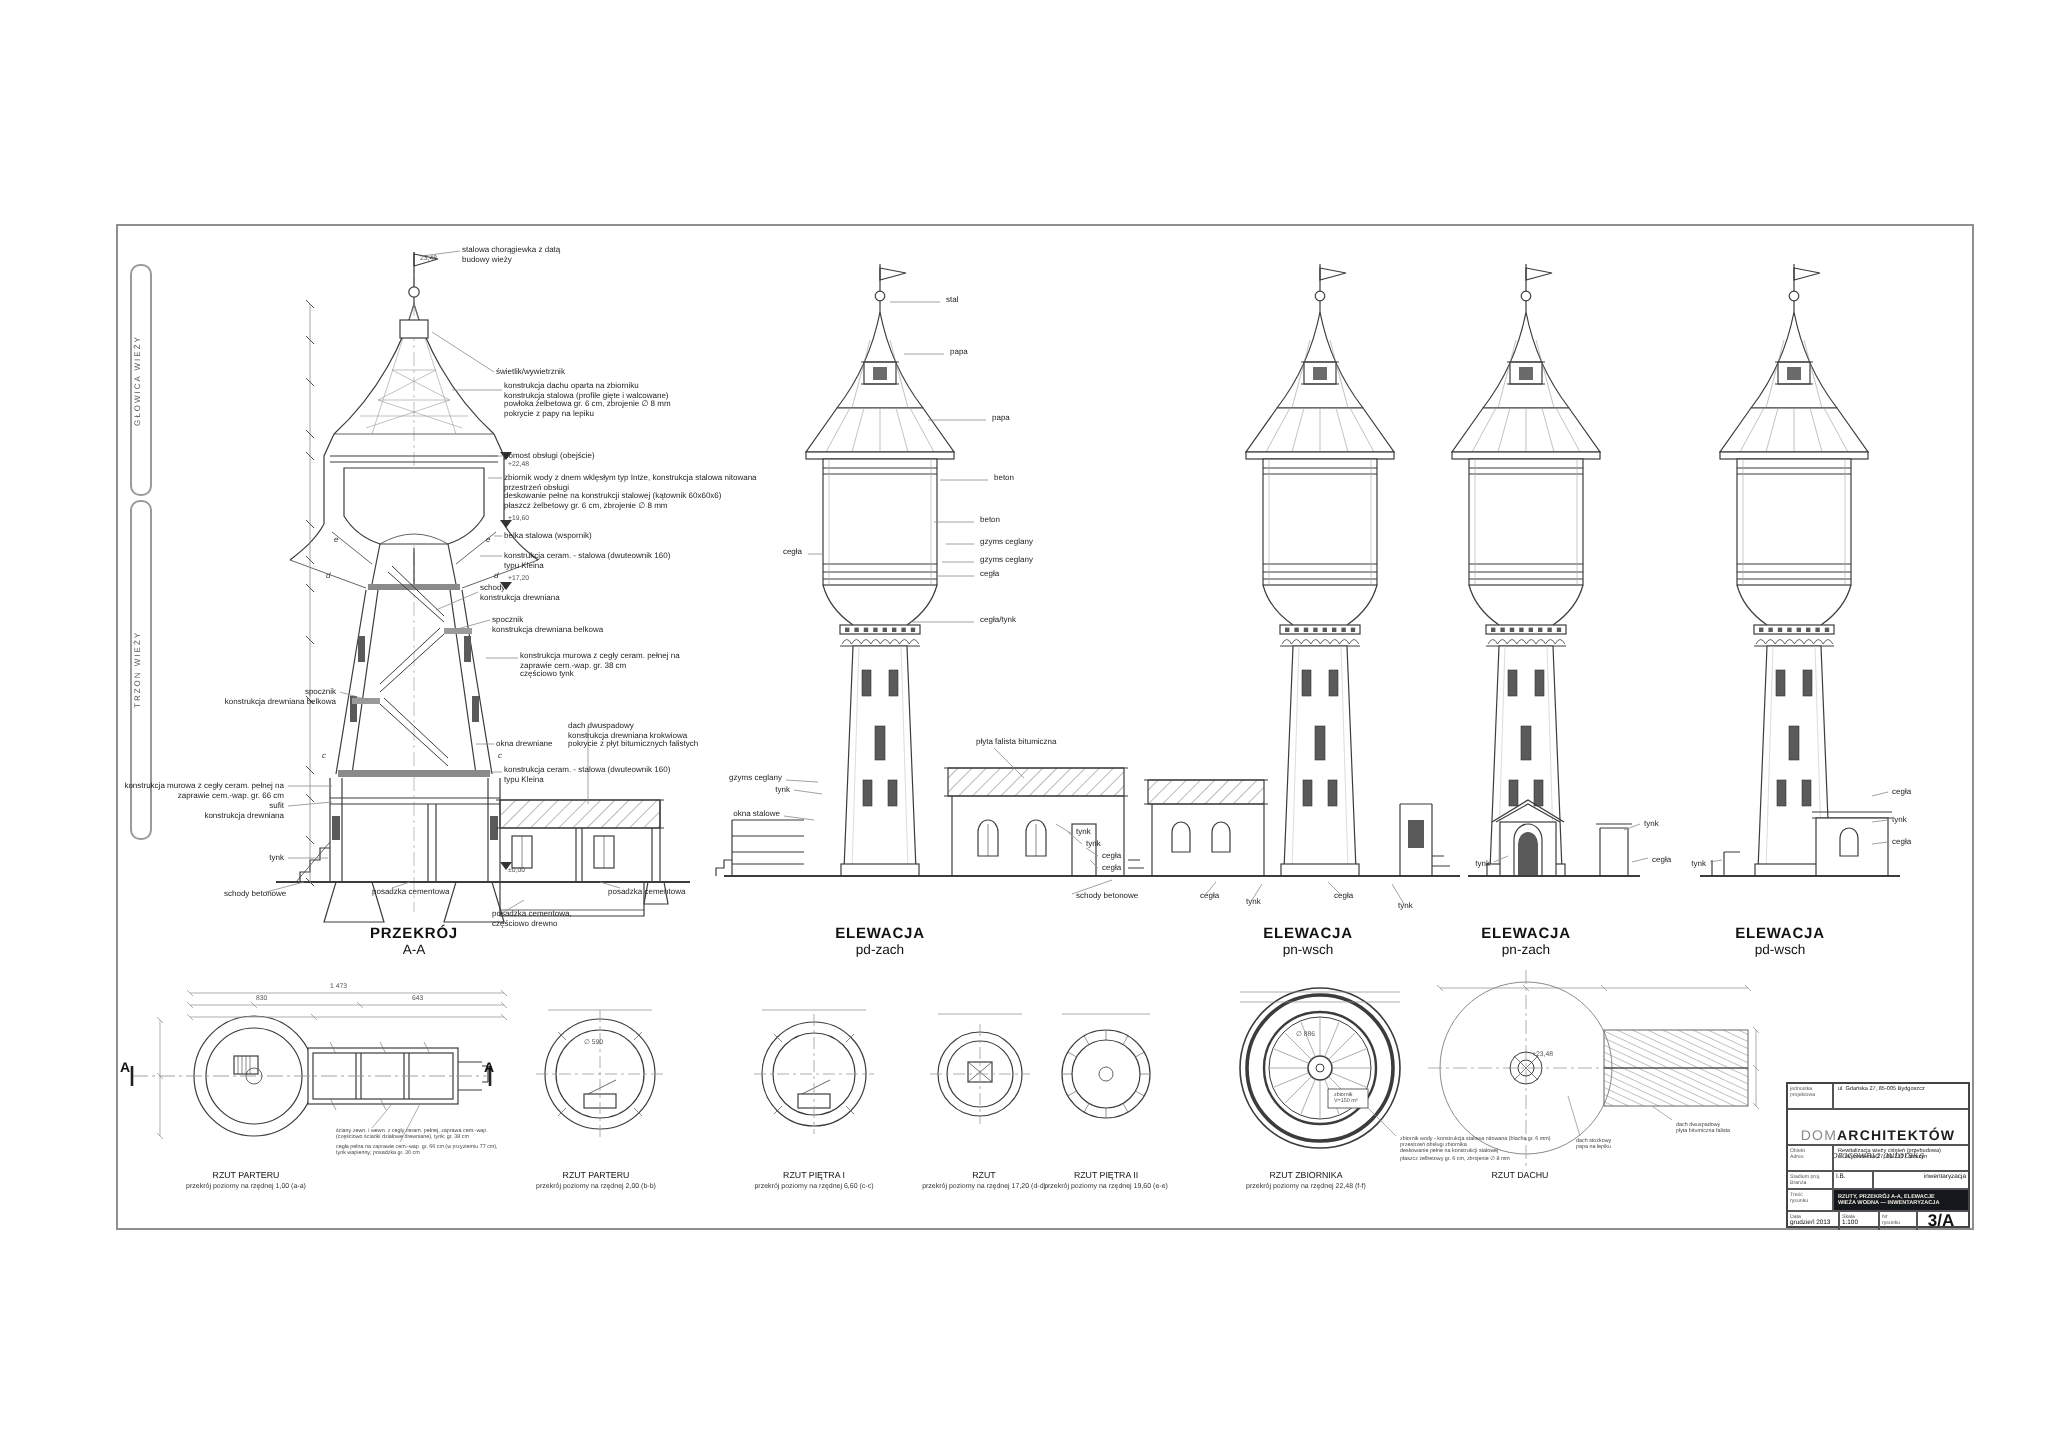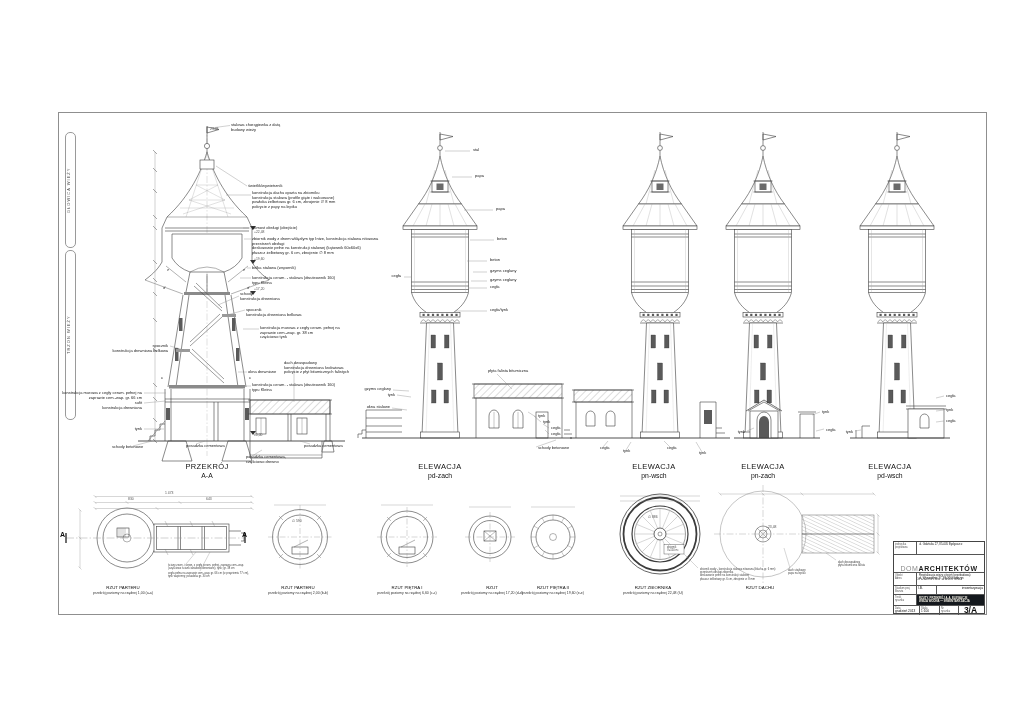--- a/index.html
+++ b/index.html
@@ -12,21 +12,21 @@
   .zone span{display:block;width:100%;height:100%;writing-mode:vertical-rl;transform:rotate(180deg);
              font-size:4px;letter-spacing:1px;color:#555;text-align:center;}
   
   .ann{position:absolute;font-size:4px;line-height:1.15;color:#1c1c1c;white-space:pre-line;}
   .ann.dim{font-size:3.4px;color:#555;}
   .ann.note{font-size:2.7px;color:#444;line-height:1.2;}
   .ann.amark{font-size:7px;font-weight:bold;color:#111;}
   .ann.mark{font-size:4px;font-style:italic;color:#333;}
   
   .dtitle{position:absolute;width:160px;margin-left:-80px;text-align:center;}
-  .t1{font-size:7.5px;letter-spacing:0.4px;color:#111;}
+  .t1{font-size:7.5px;letter-spacing:0.4px;color:#111;font-weight:bold;}
   .t2{font-size:6.8px;color:#111;}
   .pt1{font-size:4.4px;color:#111;}
   .pt2{font-size:3.5px;color:#333;}
   
   .tblock{position:absolute;left:893px;top:541px;width:92px;height:73px;border:1px solid #444;background:#fff;box-sizing:border-box;}
   .tb-row{position:absolute;left:0;width:100%;box-sizing:border-box;border-bottom:0.7px solid #555;}
   .tb-lab{position:absolute;left:0;top:0;bottom:0;width:23px;border-right:0.7px solid #555;
           font-size:2.6px;color:#555;padding:1px 1px;white-space:pre-line;box-sizing:border-box;line-height:1.25;}
   .tb-val{position:absolute;left:23px;right:0;top:0;bottom:0;font-size:3px;color:#222;padding:1px 2px;
           white-space:pre-line;box-sizing:border-box;line-height:1.25;}

